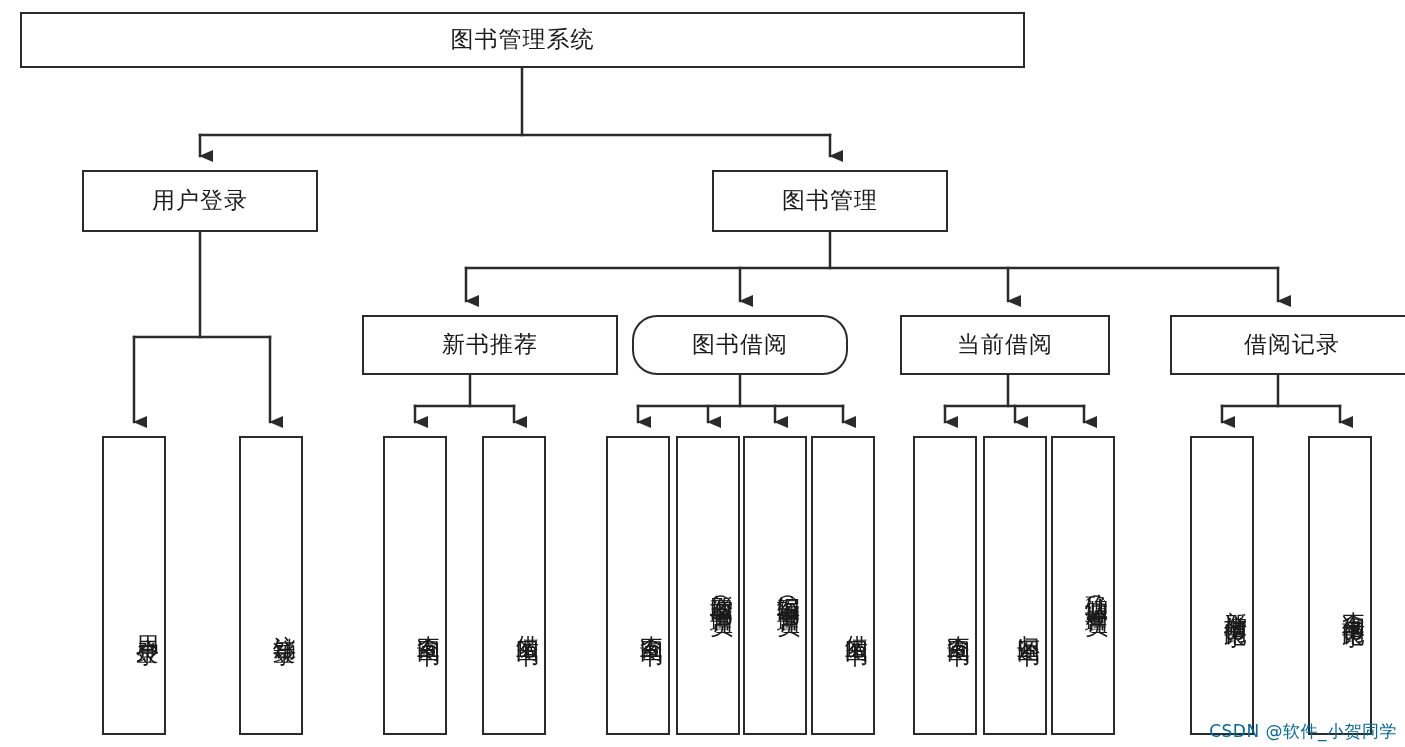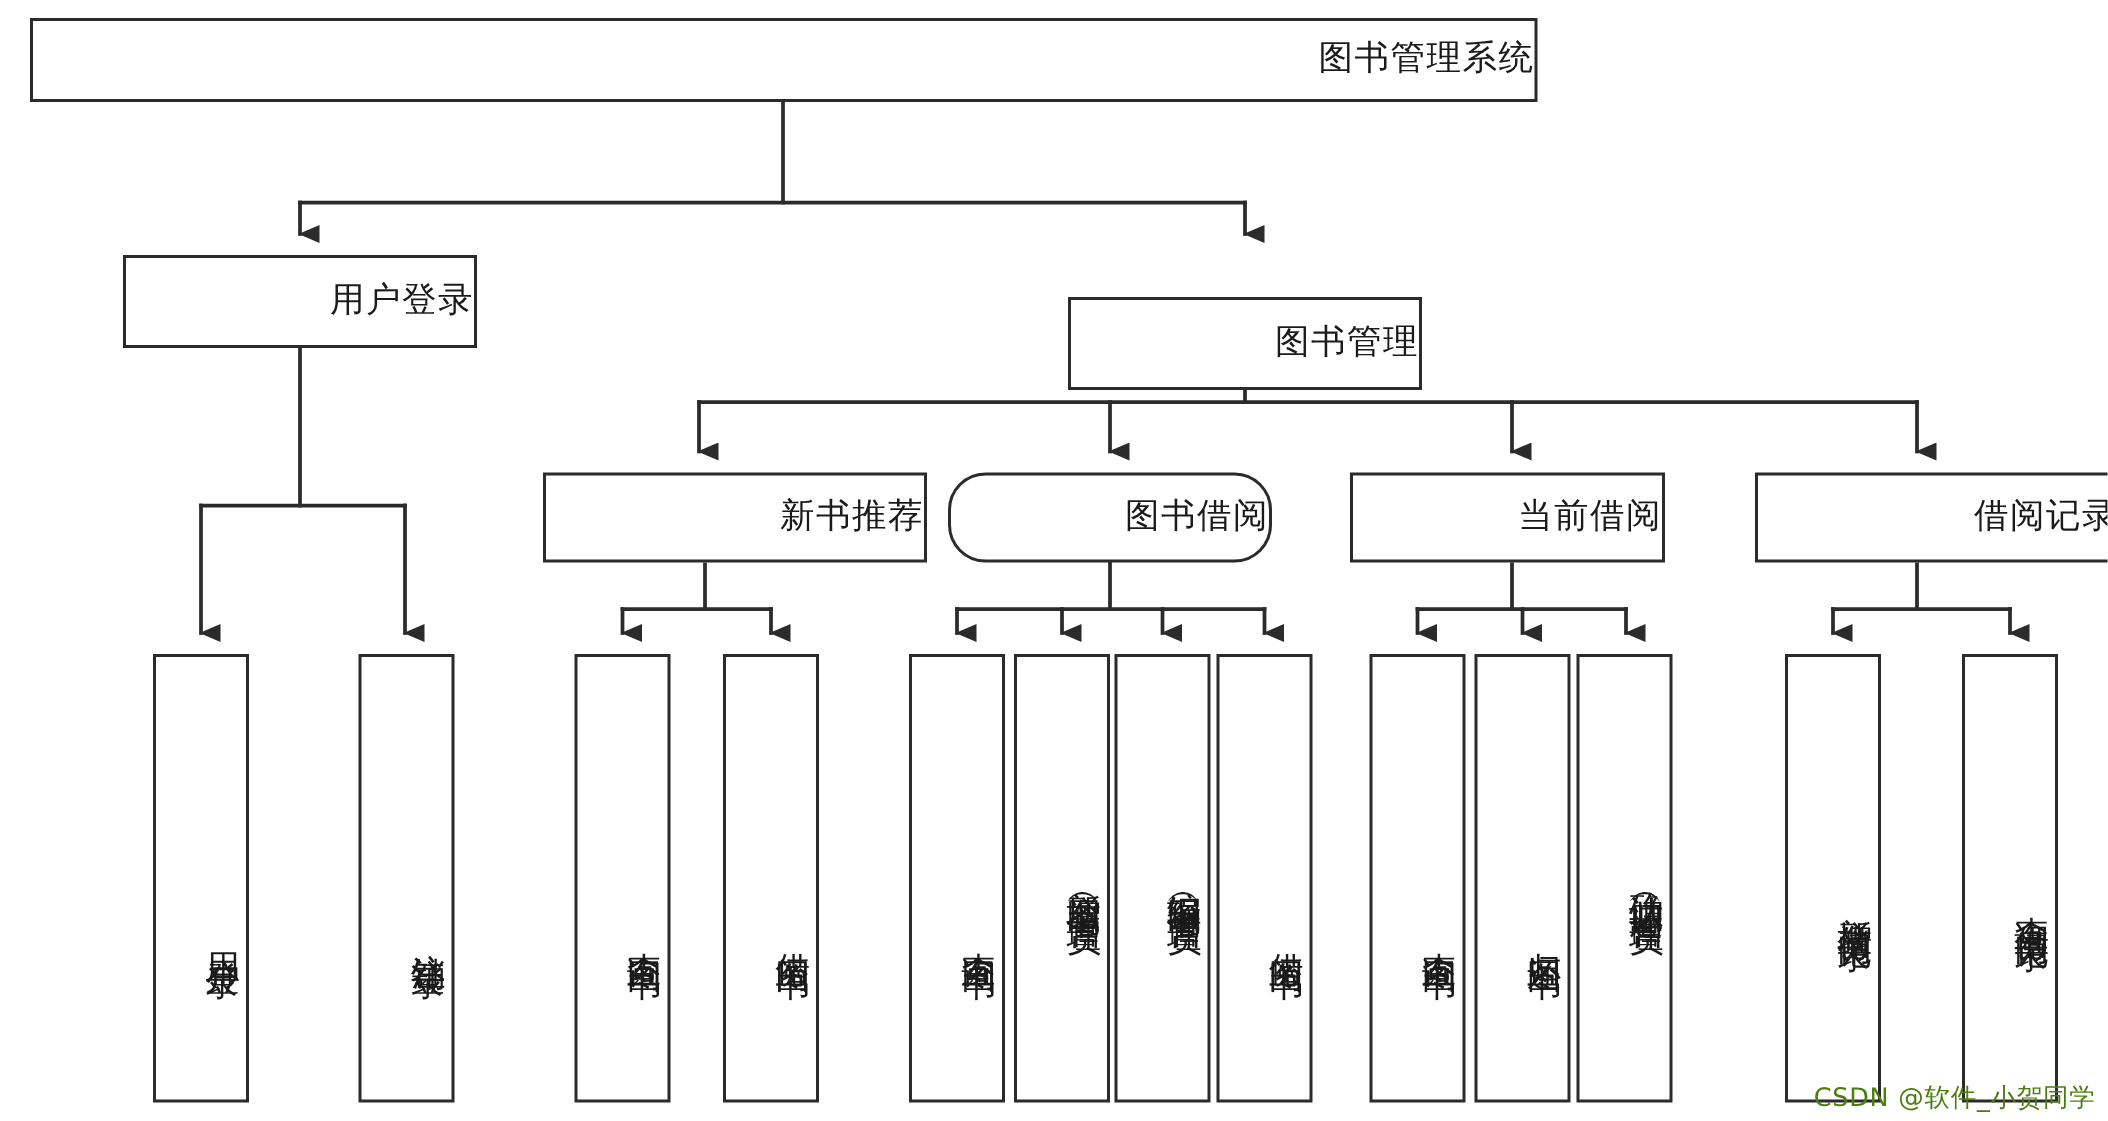--- a/index.html
+++ b/index.html
@@ -27,21 +27,21 @@
     height: 747px;
     pointer-events: none;
   }
   .node {
     position: absolute;
     box-sizing: border-box;
     background: #ffffff;
     border: 2.5px solid #2b2b2b;
     display: flex;
     align-items: center;
-    justify-content: flex-end;
+    justify-content: center;
     color: #1a1a1a;
   }
   .node.horiz {
     font-size: 23px;
     letter-spacing: 1px;
     line-height: 1.2;
   }
   .node.vert {
     writing-mode: vertical-rl;
     text-orientation: upright;
@@ -56,21 +56,21 @@
   }
   .node-label {
     display: block;
     white-space: nowrap;
   }
   .watermark {
     position: absolute;
     right: 8px;
     bottom: 4px;
     font-size: 17px;
-    color: #4d7c0f;
+    color: #0369a1;
     letter-spacing: 0.5px;
     white-space: nowrap;
   }
 </style>
 </head>
 <body>
 
 <div id="diagram-root">
 
   <svg class="connectors" viewBox="0 0 1405 747">
@@ -123,21 +123,21 @@
     </g>
   </svg>
 
   <div class="node horiz" style="left:20px; top:12px; width:1005px; height:56px;">
     <span class="node-label">图书管理系统</span>
   </div>
 
   <div class="node horiz" style="left:82px; top:170px; width:236px; height:62px;">
     <span class="node-label">用户登录</span>
   </div>
-  <div class="node horiz" style="left:712px; top:170px; width:236px; height:62px;margin-top:28px;">
+  <div class="node horiz" style="left:712px; top:170px; width:236px; height:62px;">
     <span class="node-label">图书管理</span>
   </div>
 
   <div class="node horiz" style="left:362px; top:315px; width:256px; height:60px;">
     <span class="node-label">新书推荐</span>
   </div>
   <div class="node horiz" style="left:632px; top:315px; width:216px; height:60px;border-radius:25px;">
     <span class="node-label">图书借阅</span>
   </div>
   <div class="node horiz" style="left:900px; top:315px; width:210px; height:60px;">

